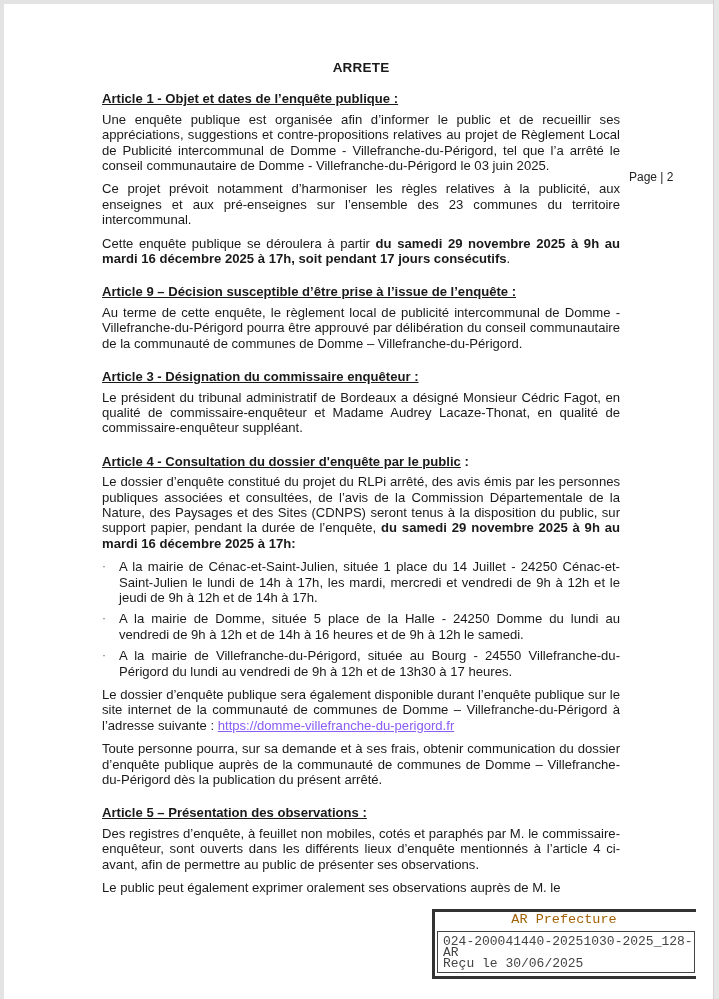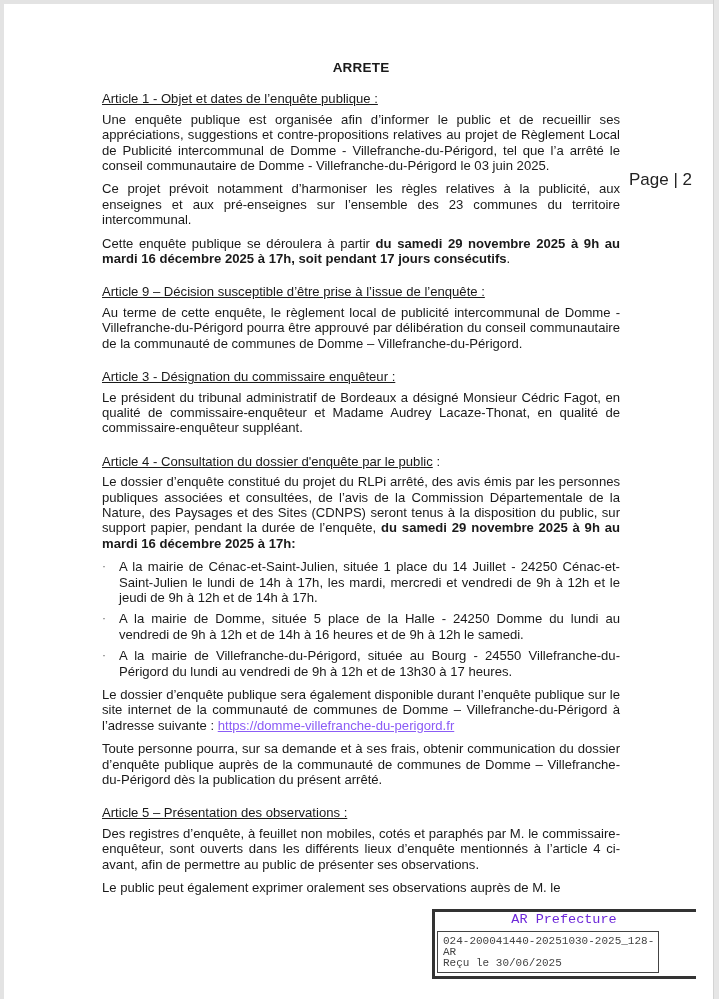--- a/index.html
+++ b/index.html
@@ -8,56 +8,56 @@
     background: #ffffff;
     font-family: "Liberation Sans", "DejaVu Sans", sans-serif;
     color: #1a1a1a;
   }
   .frame-top { position: absolute; left: 0; top: 0; width: 719px; height: 4px; background: #e3e3e3; }
   .frame-left { position: absolute; left: 0; top: 0; width: 4px; height: 999px; background: #e3e3e3; }
   .frame-right { position: absolute; left: 713px; top: 0; width: 6px; height: 999px; background: #e6e6e6; border-left: 1px solid #d4d4d4; box-sizing: border-box; }
 
   .page-num {
     position: absolute; left: 629px; top: 170px;
-    font-size: 17px; color: #222;
+    font-size: 12px; color: #222;
   }
 
   .content {
     position: absolute; left: 102px; top: 60px; width: 518px;
     font-size: 13.1px; line-height: 15.4px;
   }
   .title {
     text-align: center; font-weight: bold; font-size: 13.5px;
     margin: 0 0 16px 0; letter-spacing: 0.2px;
   }
   .heading {
-    font-weight: normal; margin: 0 0 5px 0;
+    font-weight: bold; margin: 0 0 5px 0;
   }
   .heading .u { text-decoration: underline; }
   p { margin: 0 0 8px 0; text-align: justify; }
   .section { margin-bottom: 18px; }
   b { font-weight: bold; }
   ul.bullets { list-style: none; margin: 8px 0 8px 0; padding: 0; }
   ul.bullets li { position: relative; padding-left: 17px; margin-bottom: 6px; text-align: justify; }
   ul.bullets li::before { content: "\00B7"; position: absolute; left: 0; top: 0; color: #666; font-size: 12px; }
   .link { text-decoration: underline; color: #8b5cf6; }
 
   .stamp-outer {
     position: absolute; left: 432px; top: 909px; width: 264px; height: 70px;
     border-top: 3px solid #333; border-left: 3px solid #333; border-bottom: 3px solid #333;
     box-sizing: border-box;
   }
   .stamp-title {
     position: absolute; left: 432px; top: 912px; width: 264px; text-align: center;
-    font-family: "Liberation Mono", "DejaVu Sans Mono", monospace; font-size: 13.5px; color: #6d28d9;
+    font-family: "Liberation Mono", "DejaVu Sans Mono", monospace; font-size: 13.5px; color: #a16207;
   }
   .stamp-inner {
-    position: absolute; left: 437px; top: 931px; width: 222px; height: 42px;
+    position: absolute; left: 437px; top: 931px; width: 258px; height: 42px;
     border: 1px solid #444; box-sizing: border-box; background: transparent;
-    font-family: "Liberation Mono", "DejaVu Sans Mono", monospace; font-size: 11px; line-height: 11px; color: #444;
+    font-family: "Liberation Mono", "DejaVu Sans Mono", monospace; font-size: 13px; line-height: 11px; color: #444;
     padding: 4px 0 8px 5px;
   }
 </style>
 </head>
 <body>
 
 <div class="frame-top"></div>
 <div class="frame-left"></div>
 <div class="frame-right"></div>
 

